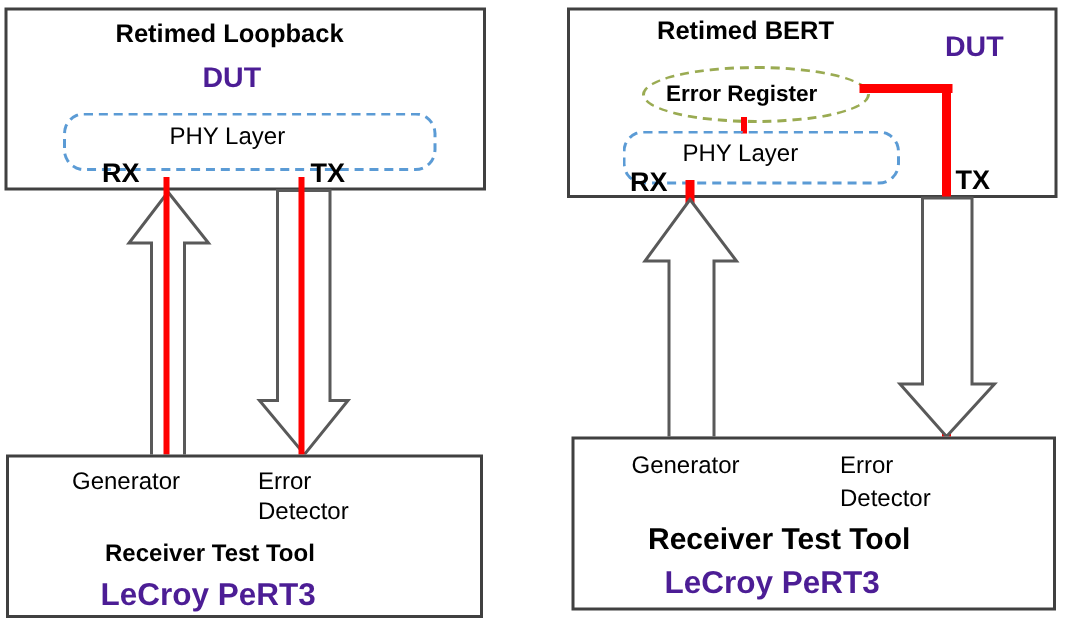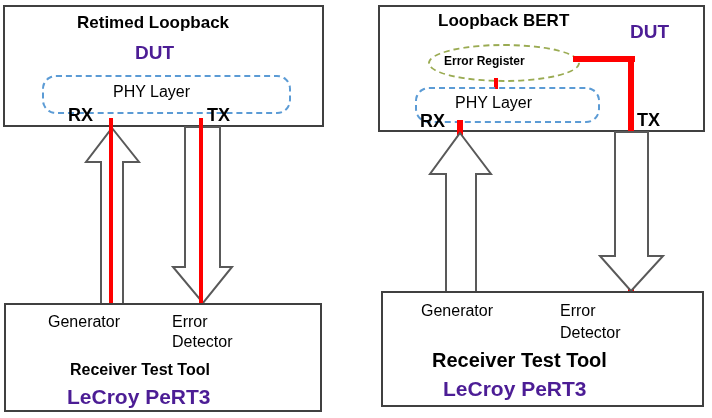--- a/index.html
+++ b/index.html
@@ -59,27 +59,27 @@
 
   <div class="lbl" style="left:172px;top:314px;font-size:16px;">Error</div>
   <div class="lbl" style="left:172px;top:334px;font-size:16px;">Detector</div>
 
   <div class="lbl b" style="left:70px;top:362px;font-size:16px;">Receiver Test Tool</div>
 
   <div class="lbl b blue" style="left:67px;top:386px;font-size:21px;">LeCroy PeRT3</div>
 
   <div class="box" style="left:378px;top:5px;width:327px;height:127px;"></div>
 
-  <div class="lbl b" style="left:438px;top:12px;font-size:17px;">Loopback BERT</div>
+  <div class="lbl b" style="left:438px;top:12px;font-size:17px;">Retimed BERT</div>
 
   <div class="lbl b blue" style="left:630px;top:22px;font-size:19px;">DUT</div>
 
   <div class="ellipse" style="left:428px;top:44px;width:152px;height:38px;"></div>
 
-  <div class="lbl b" style="left:444px;top:55px;font-size:12px;">Error Register</div>
+  <div class="lbl b" style="left:444px;top:55px;font-size:15px;">Error Register</div>
 
   <div class="redv" style="left:494px;top:78px;width:4px;height:11px;"></div>
 
   <div class="phy" style="left:415px;top:87px;width:185px;height:36px;"></div>
 
   <div class="lbl" style="left:455px;top:95px;font-size:16px;">PHY Layer</div>
 
   <div class="lbl b" style="left:420px;top:112px;font-size:18px;">RX</div>
 
   <div class="lbl b" style="left:637px;top:111px;font-size:18px;">TX</div>

